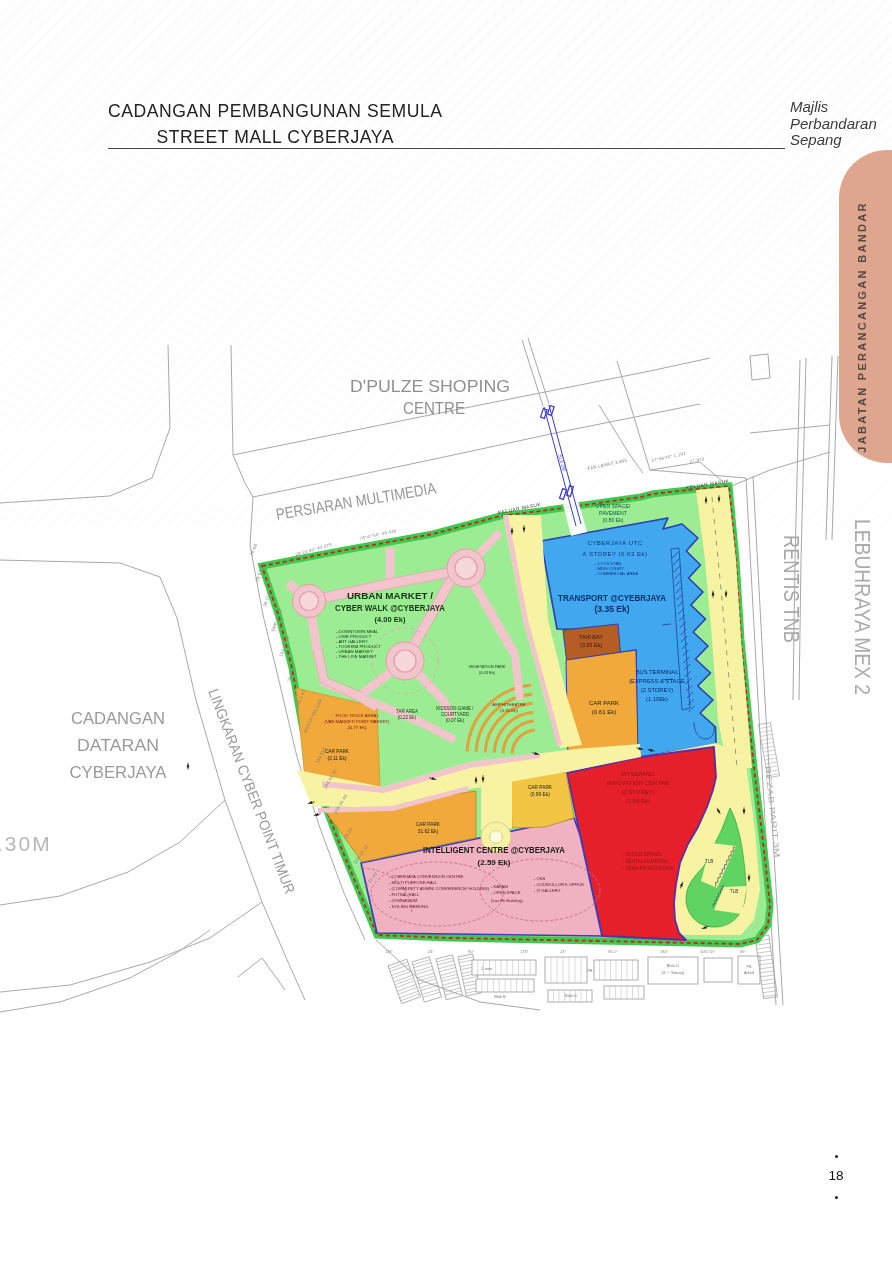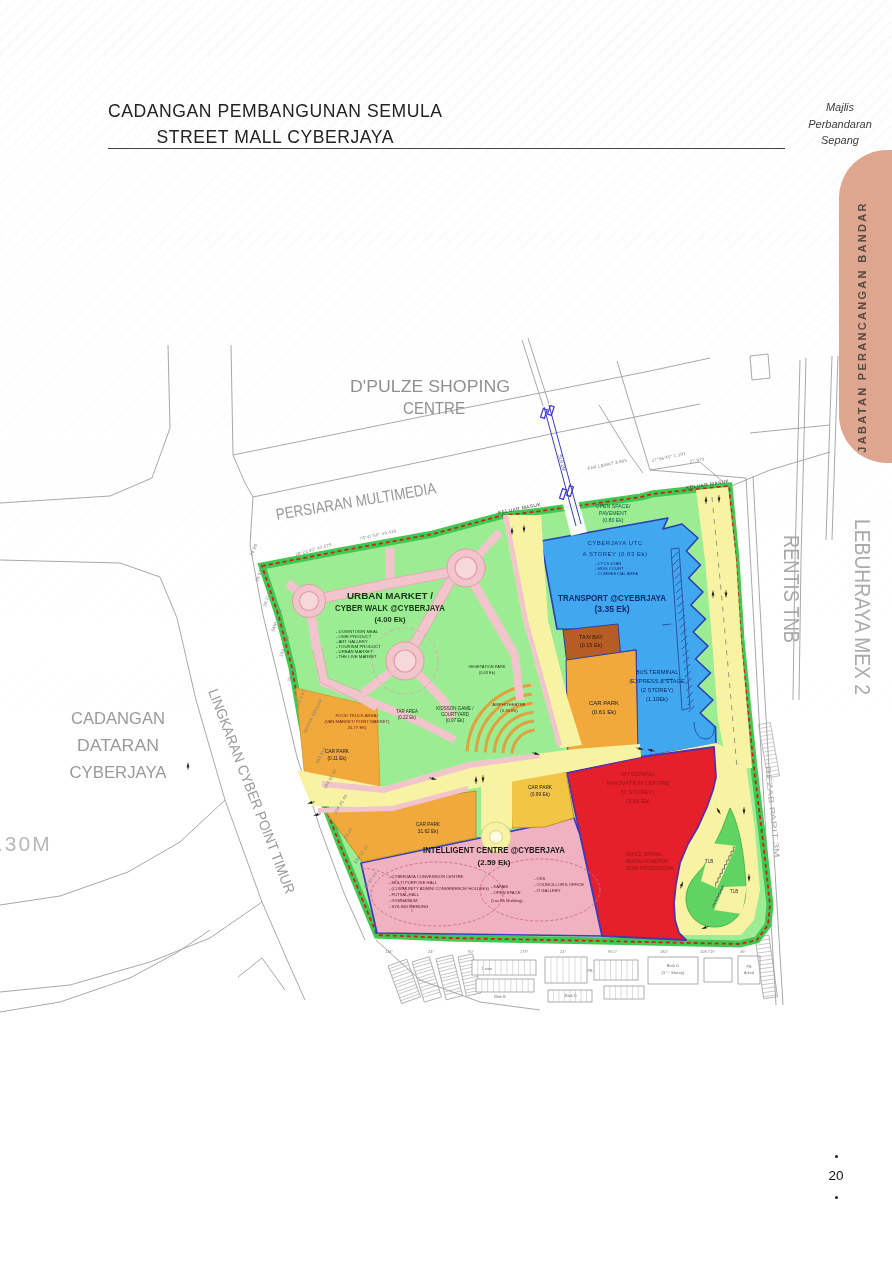--- a/index.html
+++ b/index.html
@@ -3,21 +3,21 @@
 <style>
 html,body{margin:0;padding:0;}
 body{width:892px;height:1262px;position:relative;background:#fff;
  font-family:"Liberation Sans",sans-serif;overflow:hidden;}
 .stripes{position:absolute;left:0;top:0;width:892px;height:760px;
  background:repeating-linear-gradient(135deg, rgba(125,125,125,0.035) 0 2.6px, rgba(255,255,255,0) 2.6px 9.2px);
  -webkit-mask-image:linear-gradient(180deg,rgba(0,0,0,.9),rgba(0,0,0,0));
  mask-image:linear-gradient(180deg,rgba(0,0,0,.9),rgba(0,0,0,0));}
 .title{position:absolute;left:108px;top:98px;font-size:17.6px;letter-spacing:0.55px;color:#232323;line-height:26px;white-space:nowrap;text-align:center;}
 .rule{position:absolute;left:108px;top:148px;width:677px;height:1px;background:#444;}
-.majlis{position:absolute;left:790px;top:99px;width:100px;font-size:11px;font-style:italic;color:#3c3c3c;text-align:center;line-height:16.5px;}
+.majlis{position:absolute;left:790px;top:99px;width:100px;font-size:15px;font-style:italic;color:#3c3c3c;text-align:left;line-height:16.5px;}
 .tab{position:absolute;left:839px;top:150px;width:60px;height:313px;background:#dfa68f;border-radius:48px 0 0 48px;}
 .tabtxt{position:absolute;left:845px;top:190px;width:34px;height:273px;display:flex;align-items:center;justify-content:center;}
 .tabtxt span{transform:rotate(-90deg);transform-origin:center;white-space:nowrap;font-size:11px;font-weight:bold;letter-spacing:2.3px;color:#554a42;}
 .pageno{position:absolute;left:822px;top:1168px;width:28px;text-align:center;font-size:13.5px;color:#111;}
 .dot{position:absolute;left:835px;width:3px;height:3px;border-radius:50%;background:#222;}
 </style></head>
 <body>
 
 <div class="stripes"></div>
 
@@ -26,21 +26,21 @@
 <div class="rule"></div>
 
 <div class="majlis">Majlis<br>Perbandaran<br>Sepang</div>
 
 <div class="tab"></div>
 
 <div class="tabtxt">
     <span>JABATAN PERANCANGAN BANDAR</span>
   </div>
 
-<div class="pageno">20</div>
+<div class="pageno">18</div>
 
 <div class="dot" style="top:1155px"></div>
 
 <div class="dot" style="top:1196px"></div>
 
 <svg width="892" height="1262" viewBox="0 0 892 1262" style="position:absolute;left:0;top:0" font-family="Liberation Sans, sans-serif">
 
 <g stroke="#a8a8a8" stroke-width="1" fill="none">
 
 <path d="M168,345 L170,428 L152,478 L110,496 L0,503"></path>

